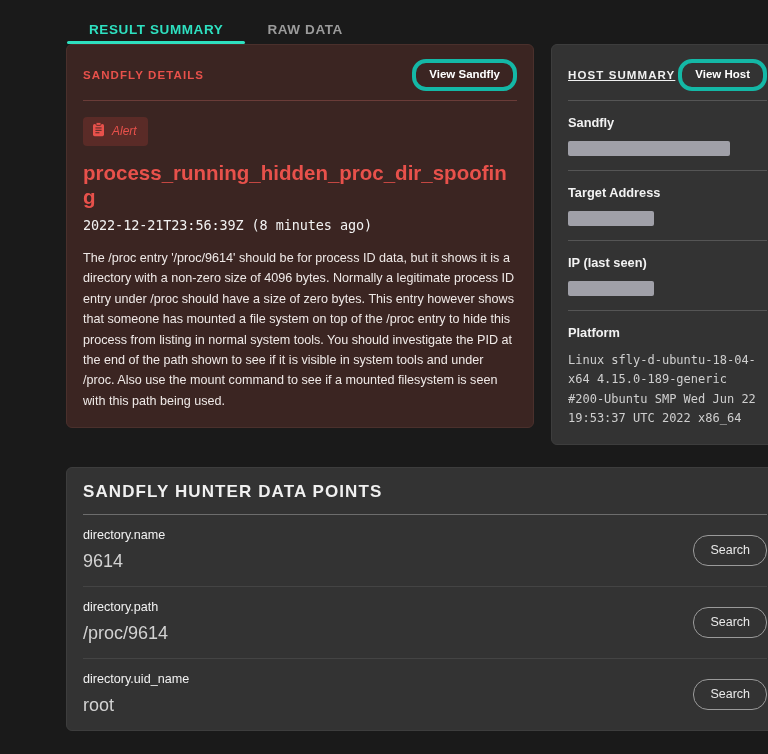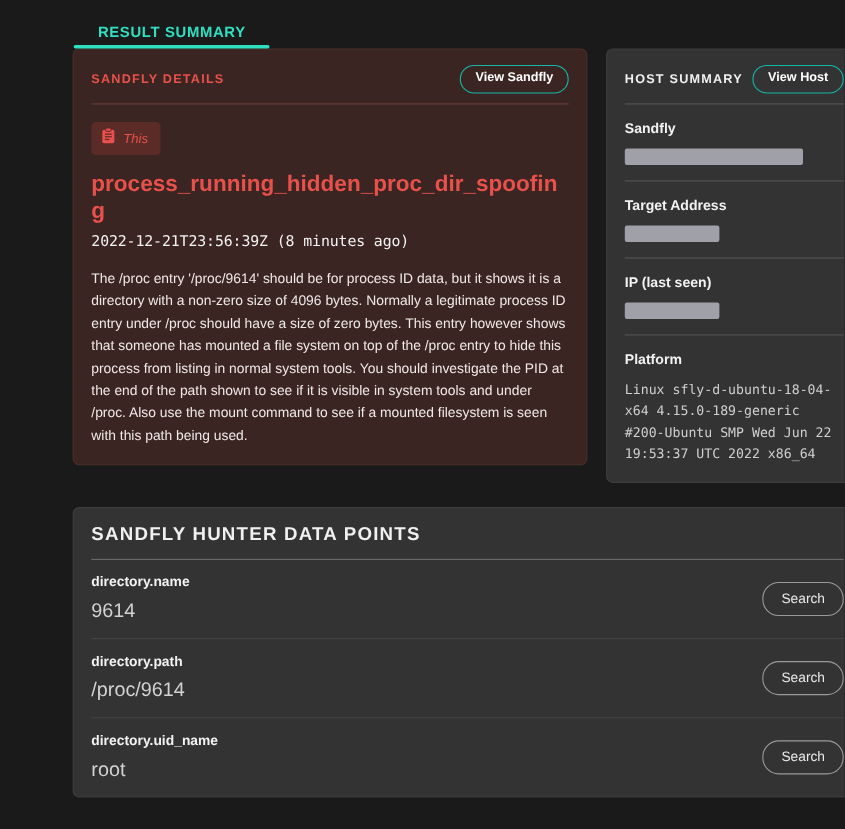--- a/index.html
+++ b/index.html
@@ -66,24 +66,24 @@
     align-items: center;
     justify-content: space-between;
     padding-bottom: 9px;
   }
   .card-title {
     font-size: 11.5px;
     font-weight: bold;
     letter-spacing: 1.1px;
     color: #e8514b;
   }
-  .card-title.host { color: #f0f0f0; }
+  .card-title.host { color: #f0f0f0; text-decoration: underline; }
 
   .pillbtn {
-    border: 1px solid #14b8a6;
+    border: 4px solid #14b8a6;
     border-radius: 14px;
     background: transparent;
     color: #ffffff;
     font-size: 11.5px;
     font-weight: bold;
     padding: 5px 13px 6px 13px;
     font-family: "Liberation Sans", sans-serif;
     cursor: pointer;
     line-height: 1.1;
     white-space: nowrap;
@@ -187,21 +187,21 @@
   .dp-row {
     display: flex;
     align-items: center;
     justify-content: space-between;
     padding: 13px 0 14px 0;
     border-bottom: 1px solid #444444;
   }
   .dp-row:last-child { border-bottom: none; }
   .dp-key {
     font-size: 12.6px;
-    font-weight: bold;
+    font-weight: normal;
     color: #f2f2f2;
     margin-bottom: 9px;
   }
   .dp-val {
     font-family: Liberation Sans, sans-serif;
     font-size: 18px;
     color: #d2d2d2;
   }
   .searchbtn {
     border: 1px solid #9a9a9a;
@@ -216,20 +216,21 @@
     text-align: right;
   }
 </style>
 </head>
 <body>
 
 <div class="page">
 
   <div class="tabbar">
     <button class="tab active">RESULT SUMMARY</button>
+    <button class="tab">RAW DATA</button>
   </div>
 
   <div class="toprow">
 
     <div class="alert-card">
       <div class="card-head">
         <div class="card-title">SANDFLY DETAILS</div>
         <button class="pillbtn">View Sandfly</button>
       </div>
       <div class="hr-red"></div>
@@ -237,21 +238,21 @@
       <div class="badge">
         <span class="clip-icon">
           <svg width="13" height="15" viewBox="0 0 13 15" fill="none">
             <rect x="1" y="2" width="11" height="12.2" rx="1.6" fill="#e8514b"></rect>
             <rect x="4" y="0.4" width="5" height="3" rx="1" fill="#e8514b" stroke="#5a2b27" stroke-width="0.9"></rect>
             <rect x="3.4" y="5.4" width="6.2" height="1.1" fill="#5a2b27"></rect>
             <rect x="3.4" y="7.8" width="6.2" height="1.1" fill="#5a2b27"></rect>
             <rect x="3.4" y="10.2" width="4" height="1.1" fill="#5a2b27"></rect>
           </svg>
         </span>
-        <span class="badge-label">This</span>
+        <span class="badge-label">Alert</span>
       </div>
 
       <div class="alert-name">process_running_hidden_proc_dir_spoofing</div>
 
       <div class="alert-time">2022-12-21T23:56:39Z (8 minutes ago)</div>
 
 
       <div class="alert-desc">The /proc entry '/proc/9614' should be for process ID data, but it shows it is a directory with a non-zero size of 4096 bytes. Normally a legitimate process ID entry under /proc should have a size of zero bytes. This entry however shows that someone has mounted a file system on top of the /proc entry to hide this process from listing in normal system tools. You should investigate the PID at the end of the path shown to see if it is visible in system tools and under /proc. Also use the mount command to see if a mounted filesystem is seen with this path being used.</div>
     </div>
 

